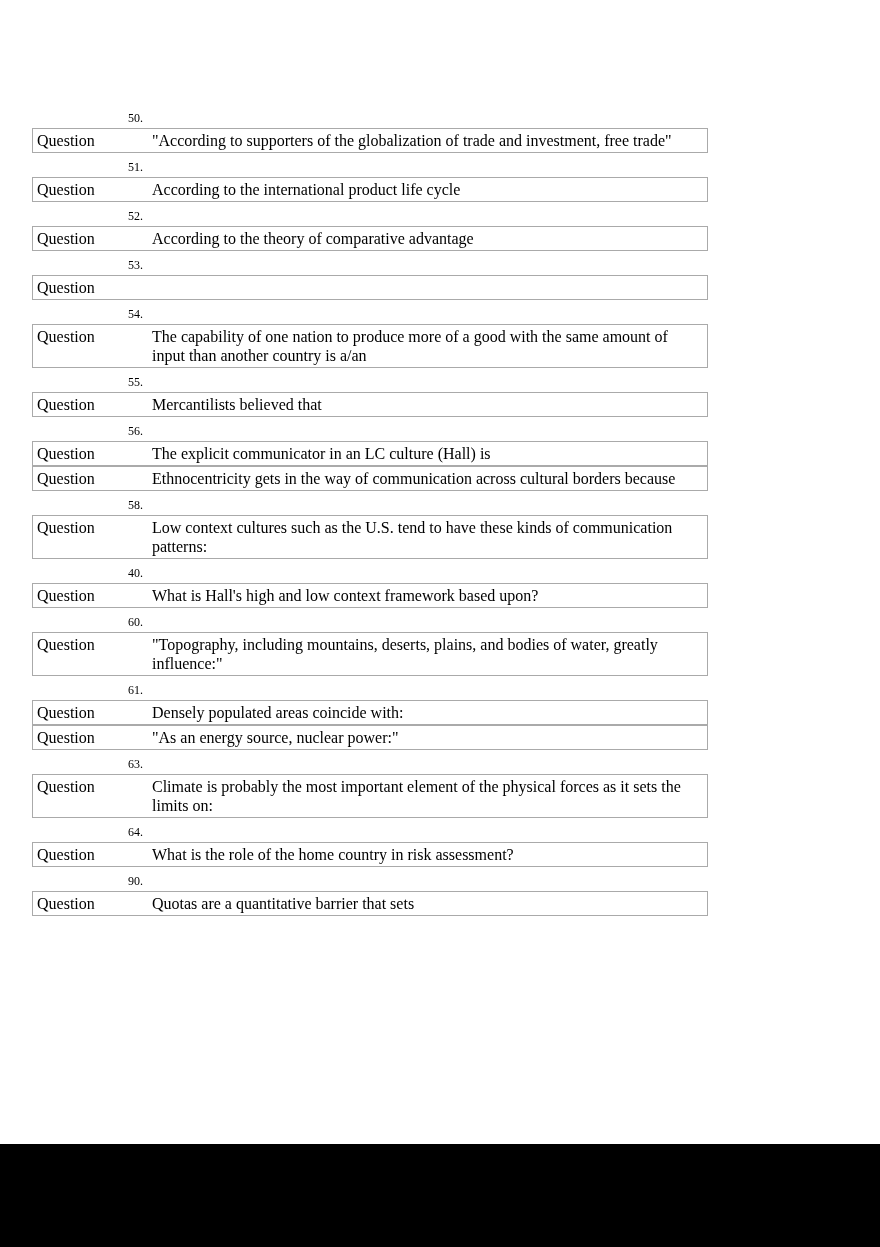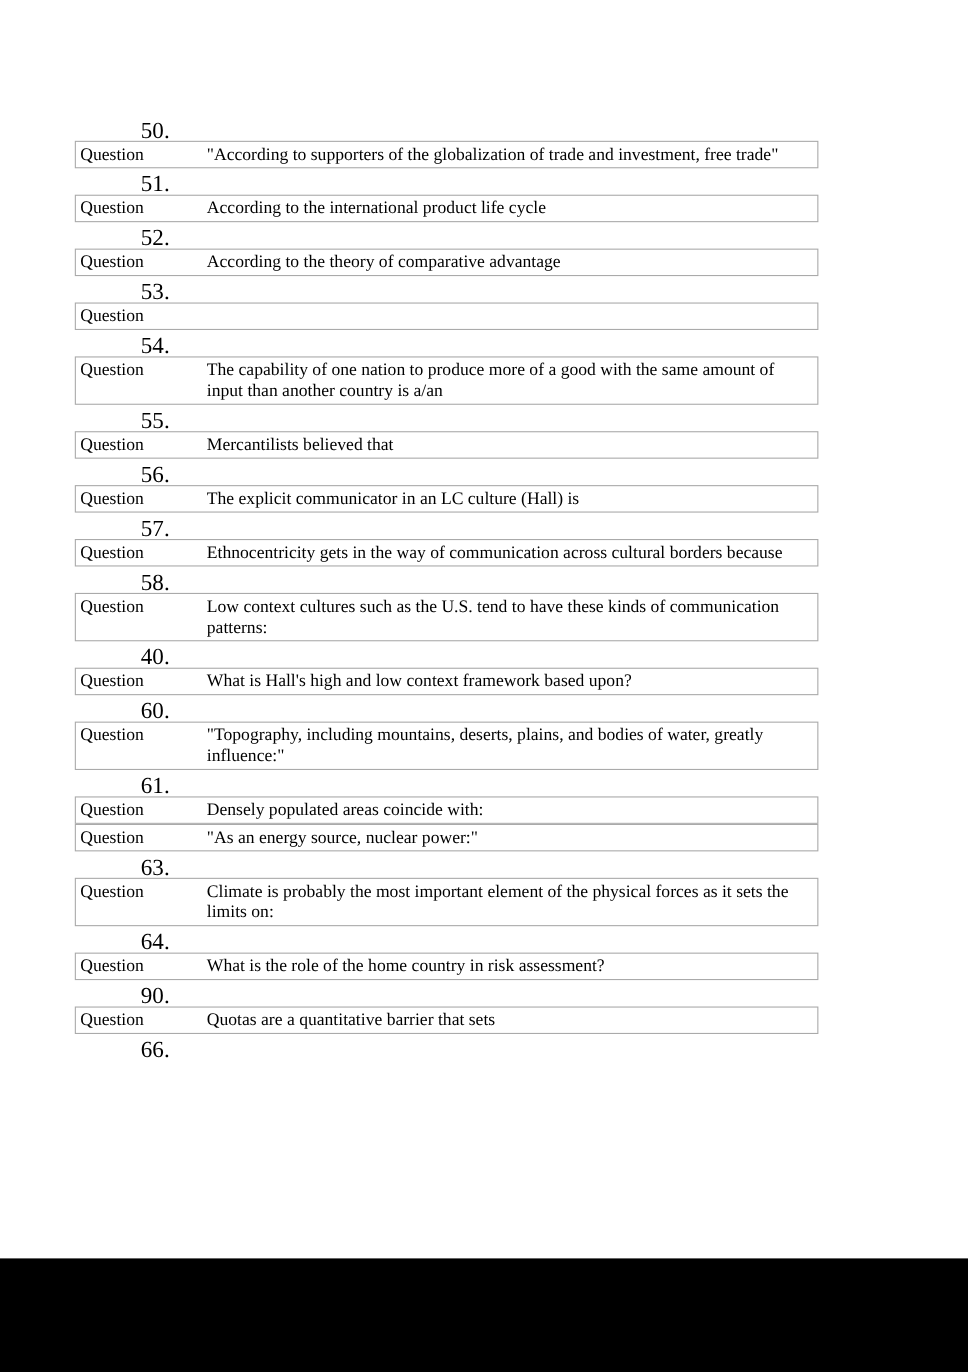--- a/index.html
+++ b/index.html
@@ -7,27 +7,27 @@
     width: 880px; height: 1247px;
     background: #ffffff;
     font-family: "Liberation Serif", "DejaVu Serif", serif;
     color: #000000;
     position: relative;
     overflow: hidden;
   }
   .content { padding-top: 104px; }
   .item-num {
     margin: 4px 0 0 128px;
-    font-size: 21px;
+    font-size: 12px;
     line-height: 20px;
     color: #000000;
   }
   .qbox {
     box-sizing: border-box;
-    margin-left: 68px;
+    margin-left: 32px;
     width: 676px;
     border: 1px solid #aaaaaa;
     display: flex;
     align-items: flex-start;
     padding: 2px 0 2px 4px;
     background: #ffffff;
   }
   .qlabel {
     flex: 0 0 115px;
     font-size: 16px;
@@ -100,21 +100,20 @@
 
   <div>
     <div class="item-num">56.</div>
     <div class="qbox">
       <div class="qlabel">Question</div>
       <div class="qtext">The explicit communicator in an LC culture (Hall) is</div>
     </div>
   </div>
 
   <div>
-    <div class="item-num">57.</div>
     <div class="qbox">
       <div class="qlabel">Question</div>
       <div class="qtext">Ethnocentricity gets in the way of communication across cultural borders because</div>
     </div>
   </div>
 
   <div>
     <div class="item-num">58.</div>
     <div class="qbox">
       <div class="qlabel">Question</div>
@@ -170,20 +169,16 @@
   </div>
 
   <div>
     <div class="item-num">90.</div>
     <div class="qbox">
       <div class="qlabel">Question</div>
       <div class="qtext">Quotas are a quantitative barrier that sets</div>
     </div>
   </div>
 
-  <div>
-    <div class="item-num">66.</div>
-
-  </div>
 </div>
 </div>
 
 <div class="bottom-bar"></div>
 
 </body></html>

